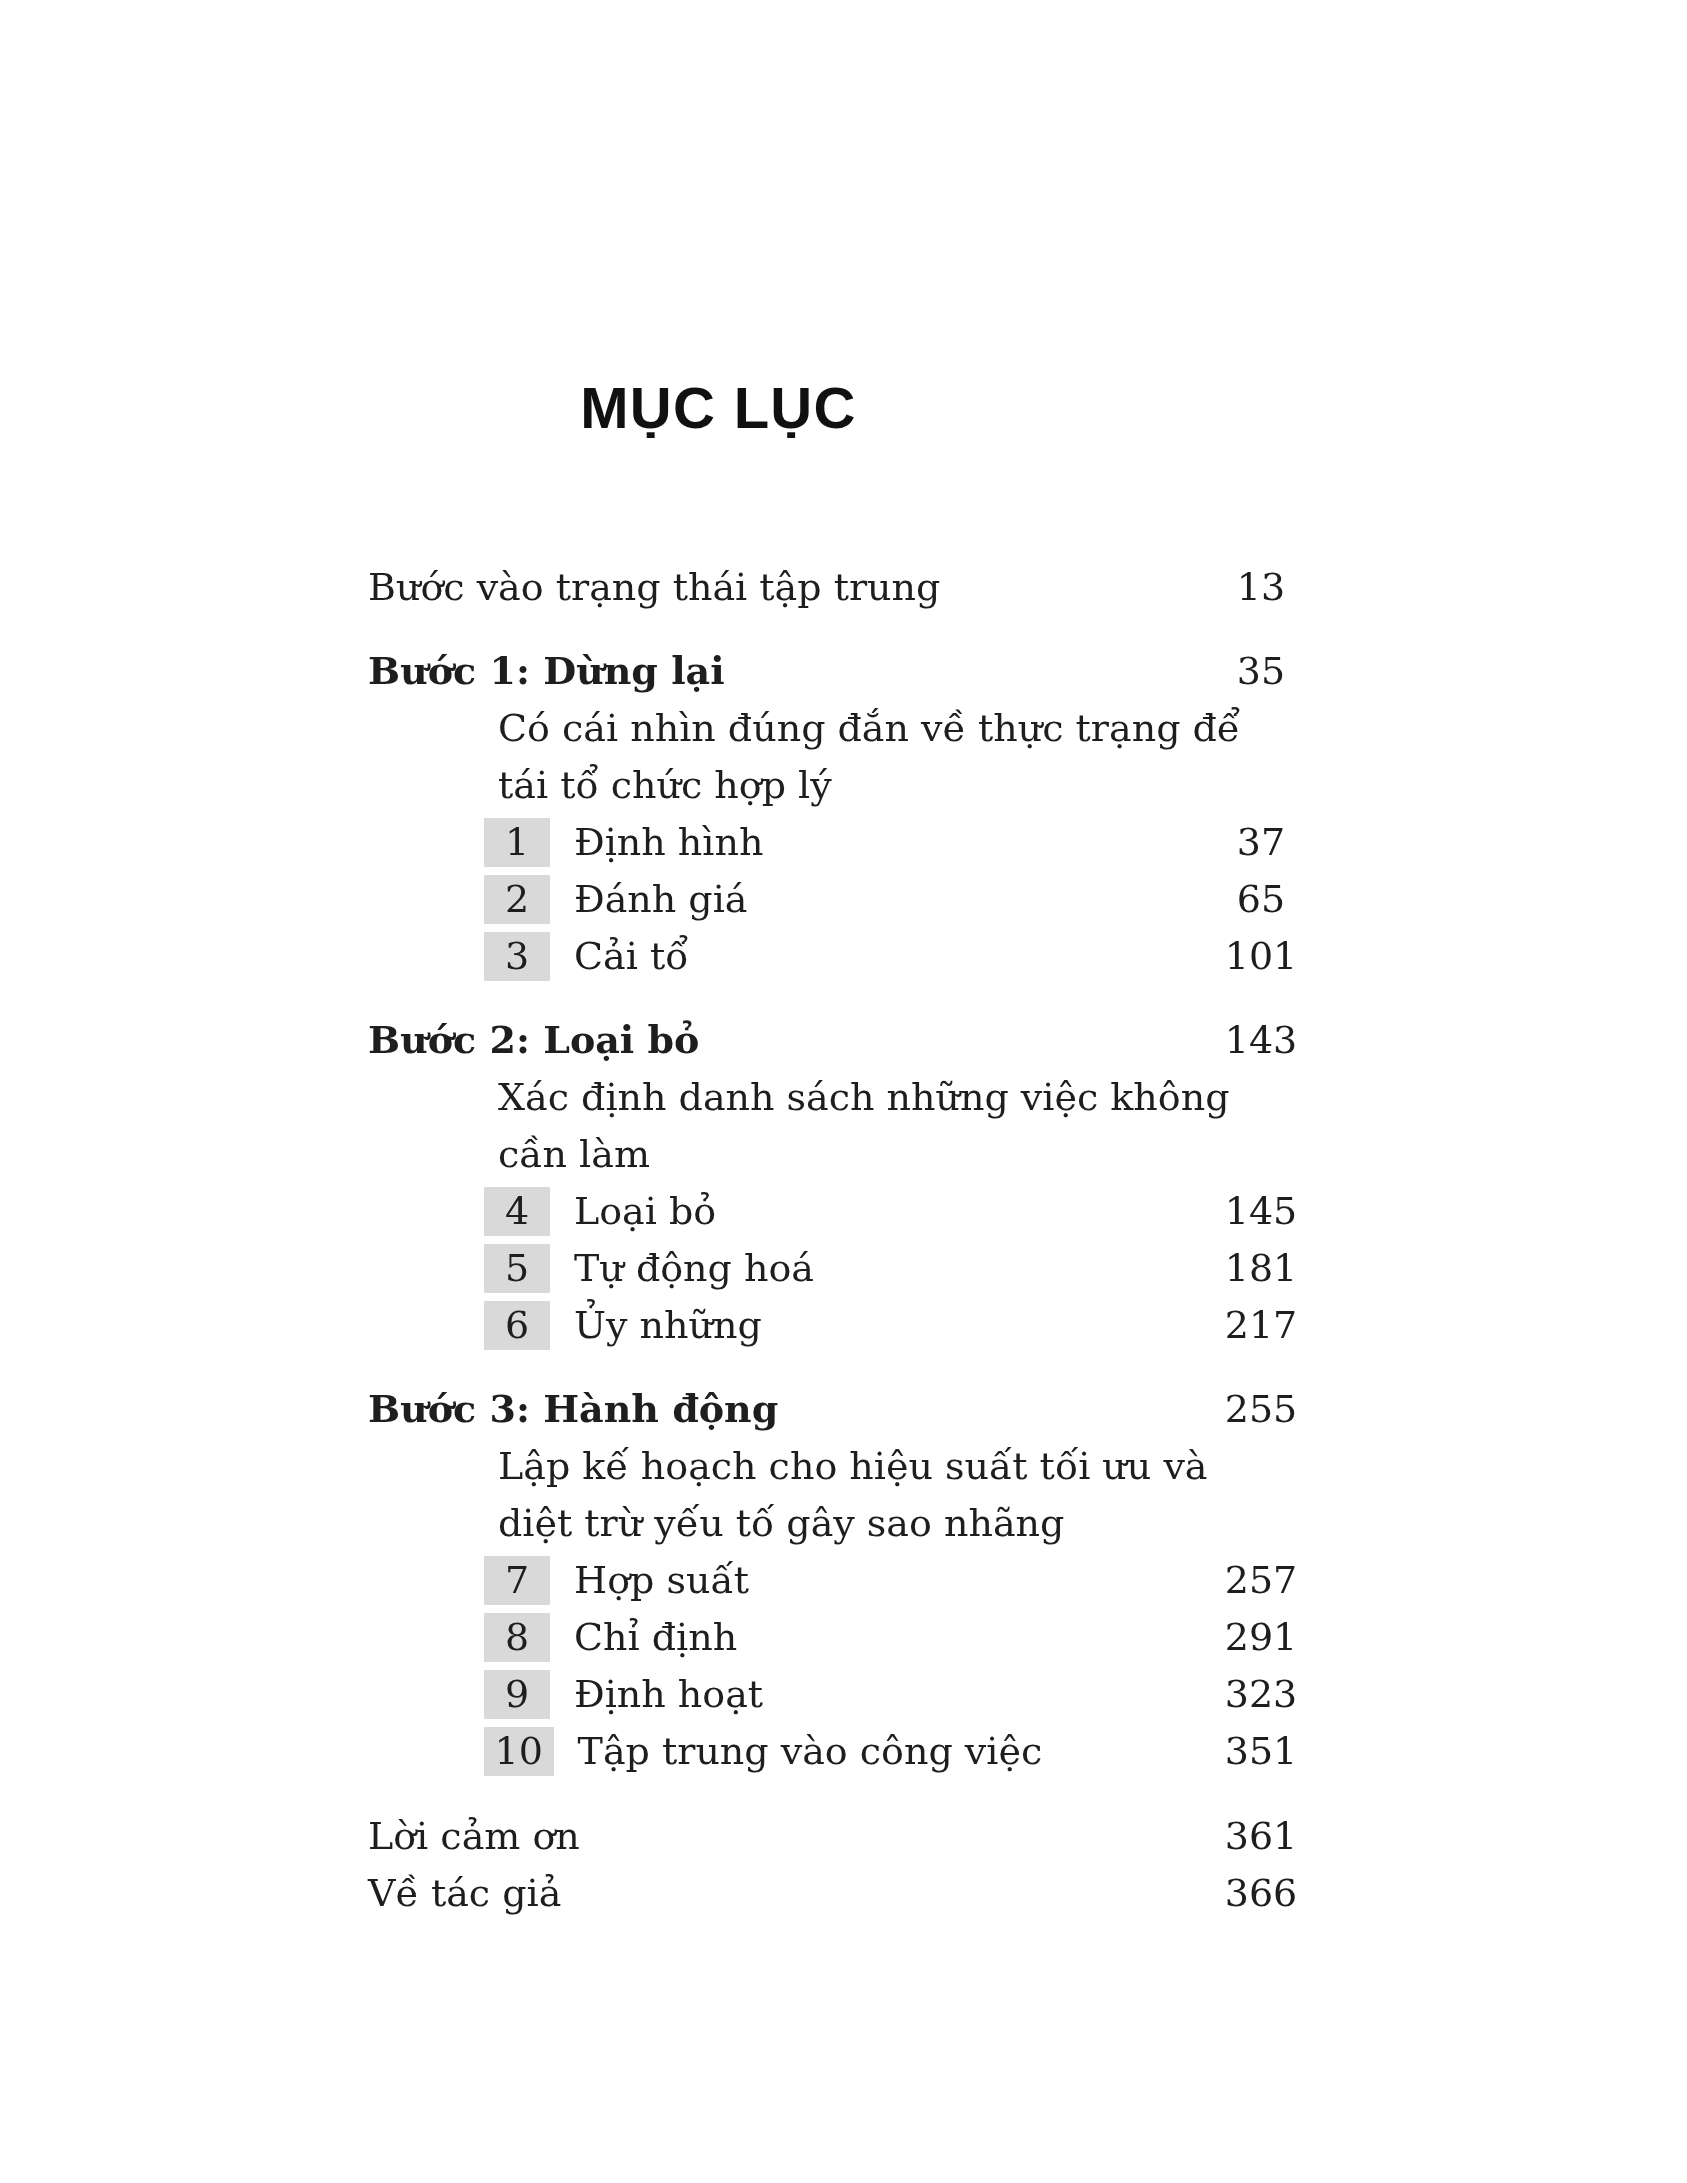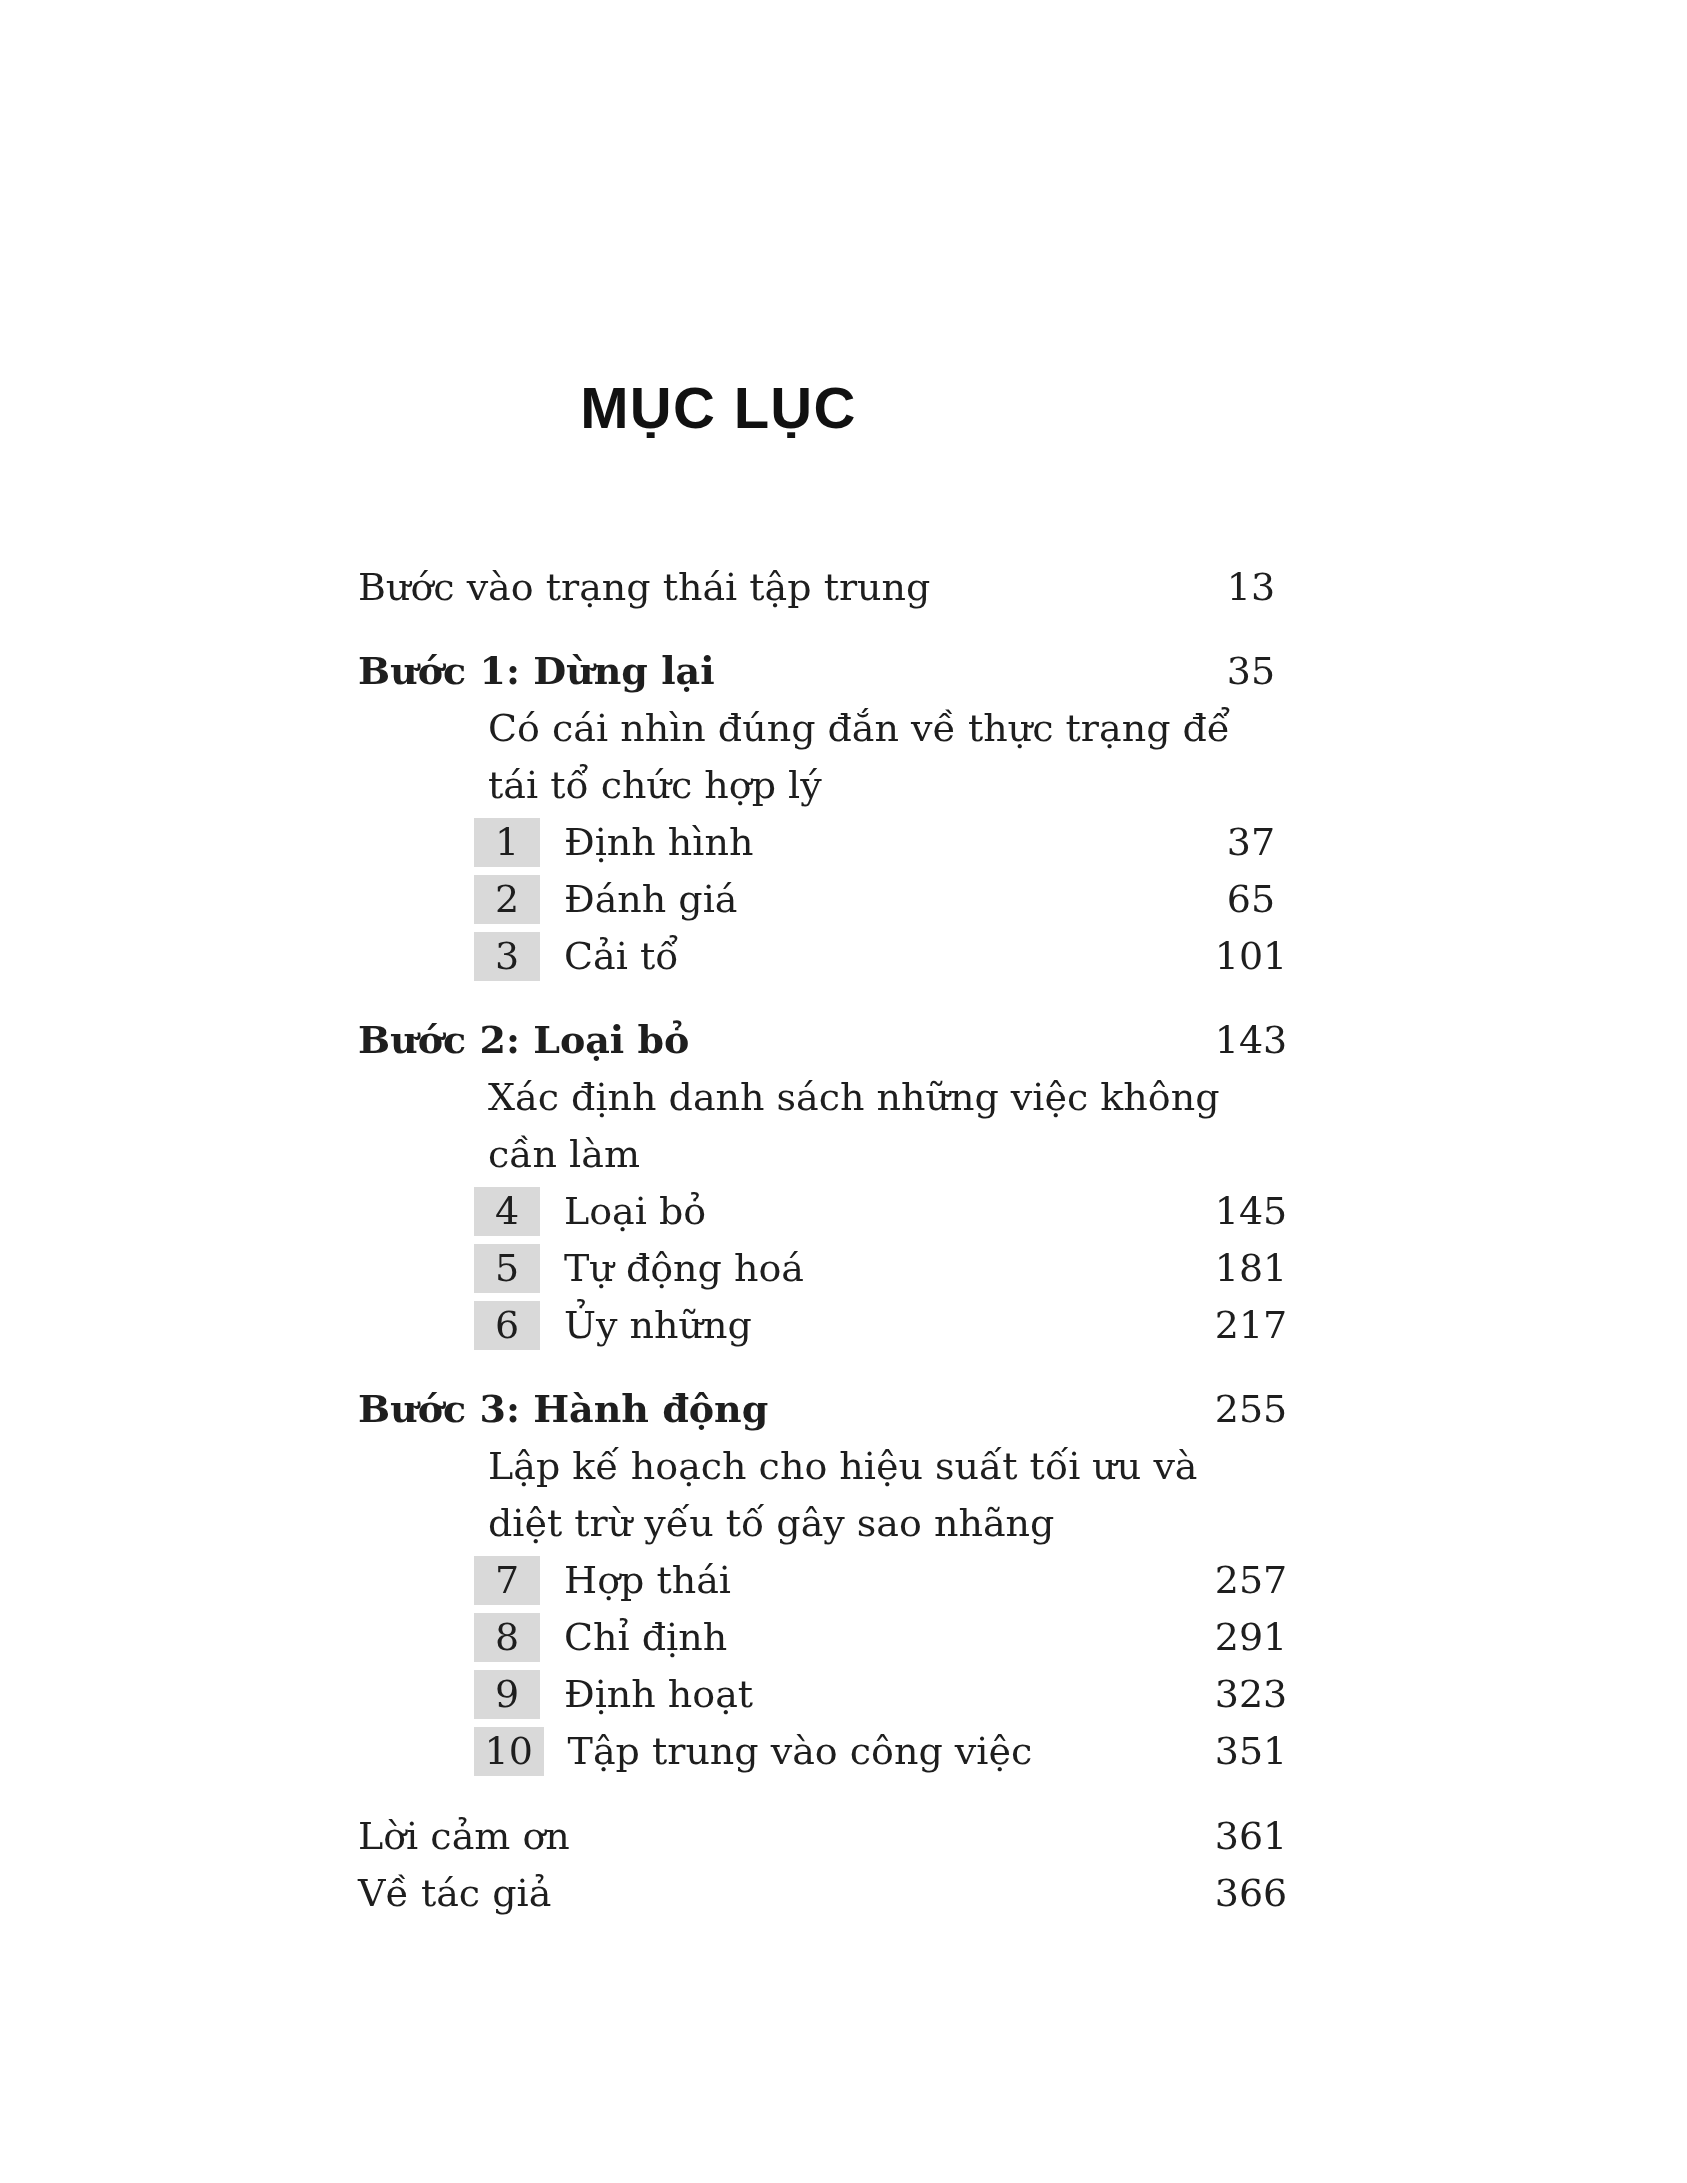--- a/index.html
+++ b/index.html
@@ -21,21 +21,21 @@
     text-align: center;
     font-family: "Liberation Sans", sans-serif;
     font-weight: bold;
     font-size: 58px;
     letter-spacing: 1.3px;
     color: #111111;
   }
   .toc {
     position: absolute;
     top: 559px;
-    left: 358px;
+    left: 368px;
     width: 949px;
   }
   .row {
     display: flex;
     align-items: baseline;
     font-size: 38px;
     line-height: 57px;
   }
   .row .label { flex: 1 1 auto; }
   .pagenum {
@@ -139,21 +139,21 @@
     <div class="section-block">
       <div class="row bold">
         <span class="label">Bước 3: Hành động</span>
         <span class="pagenum">255</span>
       </div>
       <div class="row subtitle-row">
         <span class="subtitle-text">Lập kế hoạch cho hiệu suất tối ưu và diệt trừ yếu tố gây sao nhãng</span>
       </div>
       <div class="row chapter-row">
         <span class="chapter-num">7</span>
-        <span class="label">Hợp thái</span>
+        <span class="label">Hợp suất</span>
         <span class="pagenum">257</span>
       </div>
       <div class="row chapter-row">
         <span class="chapter-num">8</span>
         <span class="label">Chỉ định</span>
         <span class="pagenum">291</span>
       </div>
       <div class="row chapter-row">
         <span class="chapter-num">9</span>
         <span class="label">Định hoạt</span>

